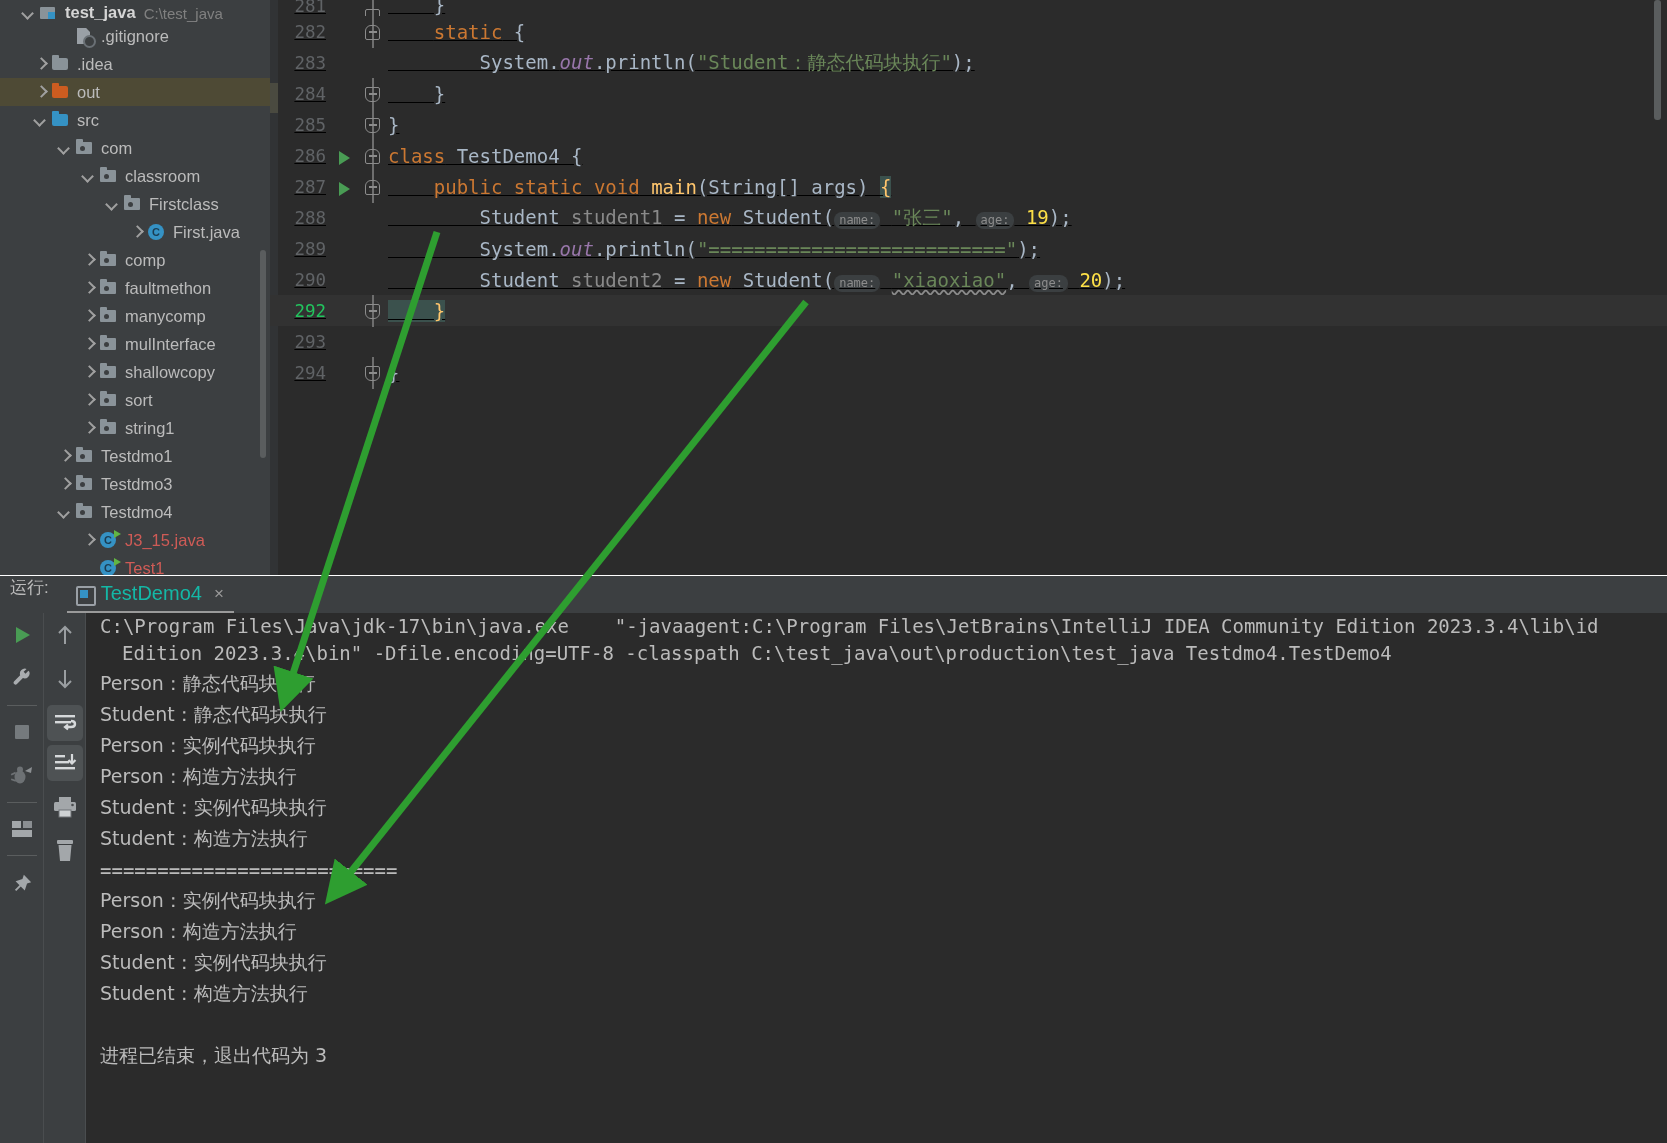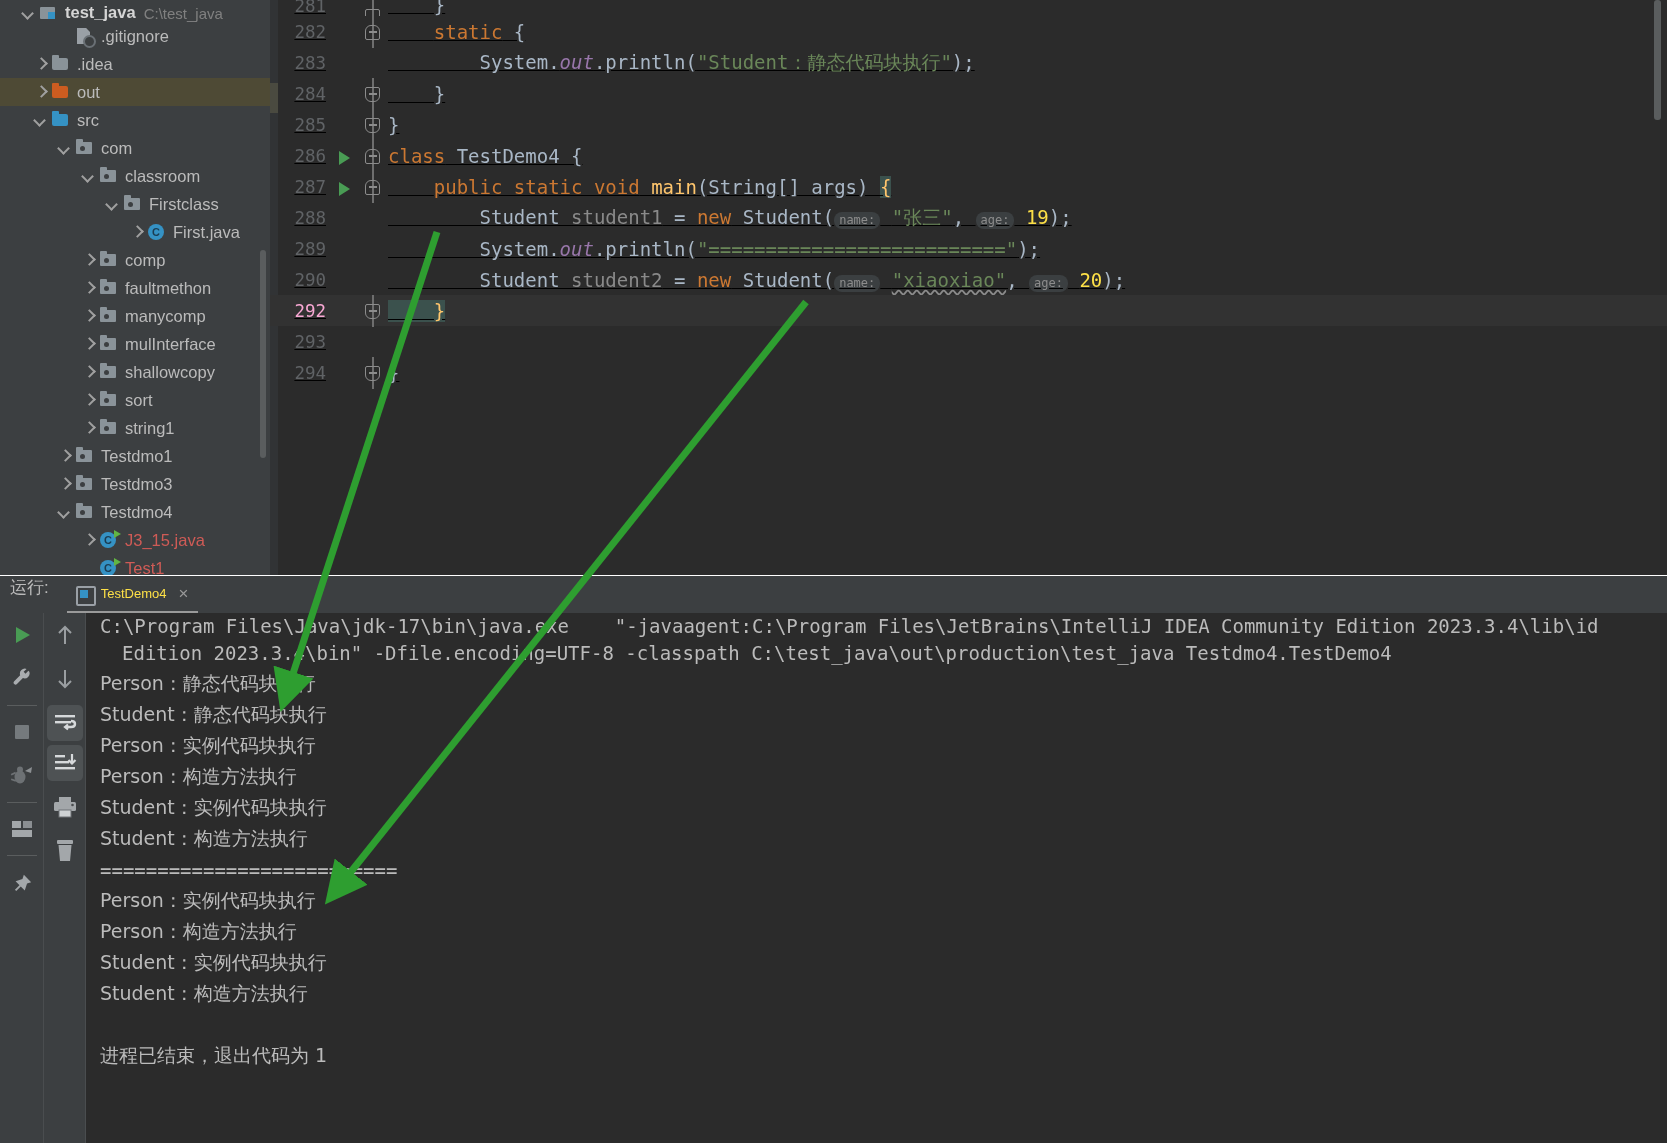--- a/index.html
+++ b/index.html
@@ -139,21 +139,21 @@
     white-space: pre;
   }
   .code-line.cur { background: #323232; }
   .lnum {
     flex: 0 0 66px;
     text-align: right;
     padding-right: 10px;
     color: #606366;
     font-size: 17.5px;
   }
-  .lnum.active { color: #f9a8d4; }
+  .lnum.active { color: #22c55e; }
   .gutter-run {
     flex: 0 0 22px; position: relative;
   }
   .gutter-run.on::before {
     content:""; position:absolute; left:3px; top:-5px;
     width:0;height:0;
     border-left: 11px solid #499c54;
     border-top: 7px solid transparent;
     border-bottom: 7px solid transparent;
   }
@@ -223,21 +223,21 @@
     width:18px;height:18px;position:relative;margin-right:8px;
   }
   .tab-ico::before {
     content:""; position:absolute; left:1px;top:1px;
     width:16px;height:16px;border:2px solid #9aa0a6; border-radius:2px;
   }
   .tab-ico::after {
     content:""; position:absolute; left:5px;top:5px;
     width:8px;height:8px;background:#3592c4;
   }
-  #run-tab-title { color:#fde047; font-size:13px; }
+  #run-tab-title { color:#14b8a6; font-size:20px; }
   #run-tab-close {
     color:#9a9a9a; font-size:17px; margin-left:12px;
   }
 
   #run-toolbar {
     position:absolute; left:0; top:38px; width:44px; height:530px;
     background:#3c3f41;
     border-right:1px solid #4a4d4f;
   }
   #run-toolbar2 {
@@ -578,21 +578,21 @@
           <div class="con-line con-cjk">Person：实例代码块执行</div>
           <div class="con-line con-cjk">Person：构造方法执行</div>
           <div class="con-line con-cjk">Student：实例代码块执行</div>
           <div class="con-line con-cjk">Student：构造方法执行</div>
           <div class="con-line">==========================</div>
           <div class="con-line con-cjk">Person：实例代码块执行</div>
           <div class="con-line con-cjk">Person：构造方法执行</div>
           <div class="con-line con-cjk">Student：实例代码块执行</div>
           <div class="con-line con-cjk">Student：构造方法执行</div>
           <div class="con-line"></div>
-          <div class="con-line con-cjk">进程已结束，退出代码为 1</div>
+          <div class="con-line con-cjk">进程已结束，退出代码为 3</div>
         </div>
     </div>
   </div>
 
   <svg id="annotations" viewBox="0 0 1667 1143">
     <defs>
       <marker id="ah" markerWidth="6" markerHeight="6" refX="3" refY="3" orient="auto">
         <path d="M0,0 L6,3 L0,6 Z" fill="#2e9e30"></path>
       </marker>
     </defs>

